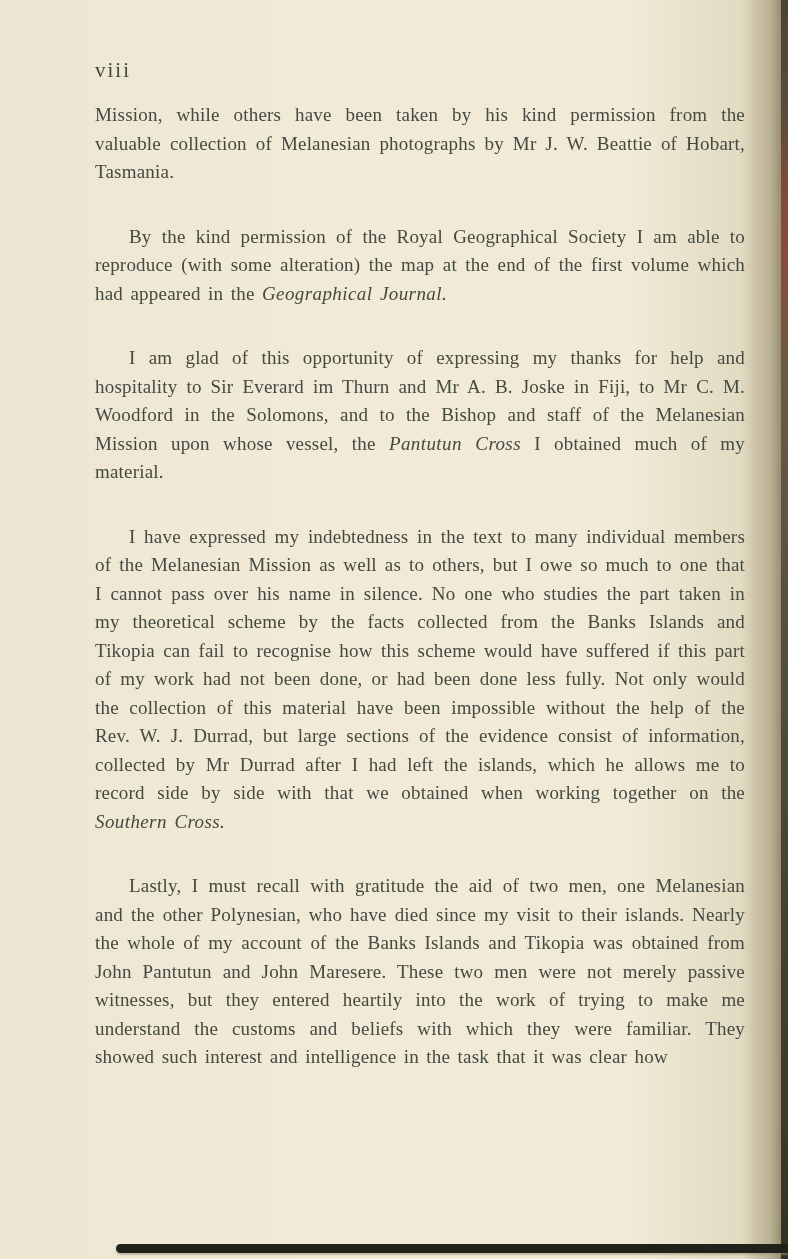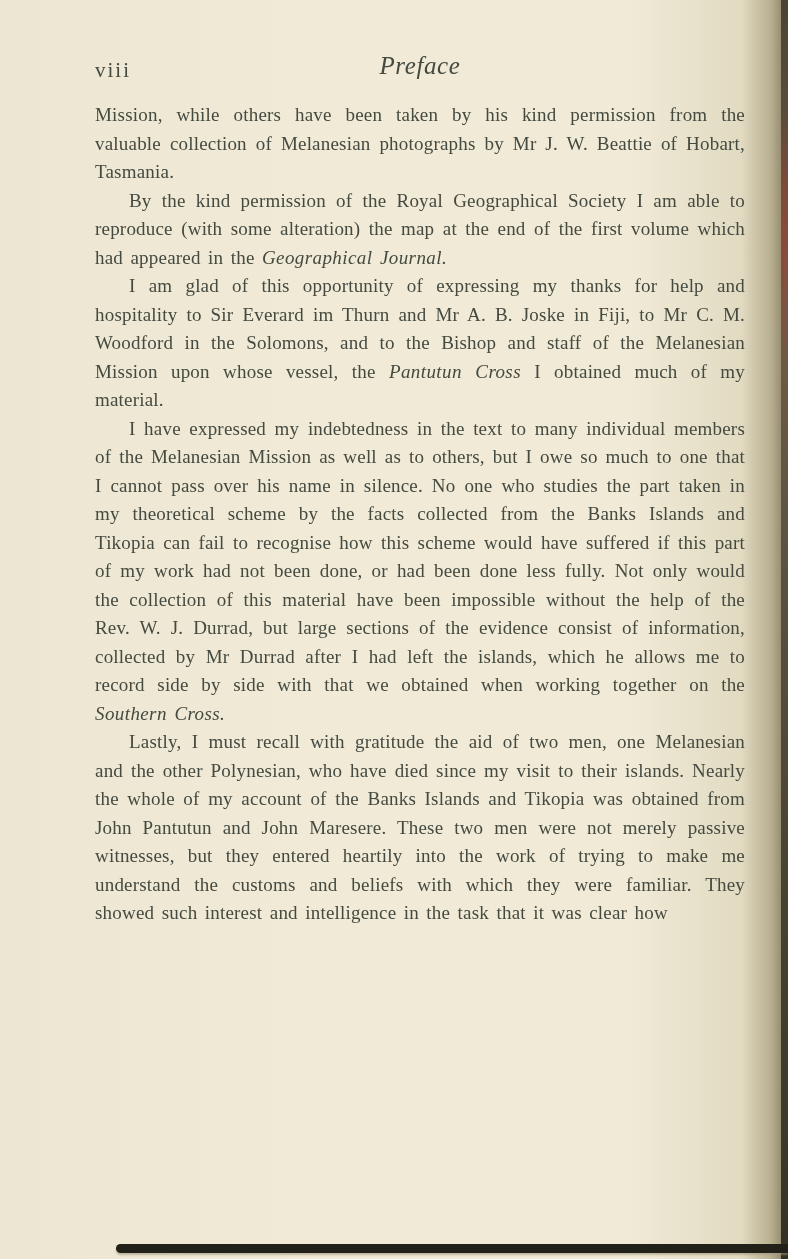--- a/index.html
+++ b/index.html
@@ -91,36 +91,36 @@
   .para {
     margin: 0;
     font-size: 19px;
     line-height: 28.5px;
     text-align: justify;
     word-spacing: 2.5px;
     letter-spacing: 0.2px;
   }
   .para.indent {
     text-indent: 34px;
+    margin-top: 36px;
   }
   .para em {
     font-style: italic;
     letter-spacing: 0.4px;
   }
 </style>
 </head>
 <body>
 
 <div class="page">
 
   <div class="content">
 
     <div class="header-row">
       <span class="page-number">viii</span>
-      <div class="header-title">Preface</div>
     </div>
 
     <div class="body-text" id="paragraphs">
         <p class="para"><span>Mission, while others have been taken by his kind permission from the valuable collection of Melanesian photographs by Mr J. W. Beattie of Hobart, Tasmania.</span></p>
         <p class="para indent"><span>By the kind permission of the Royal Geographical Society I am able to reproduce (with some alteration) the map at the end of the first volume which had appeared in the </span><em>Geographical Journal.</em></p>
         <p class="para indent"><span>I am glad of this opportunity of expressing my thanks for help and hospitality to Sir Everard im Thurn and Mr A. B. Joske in Fiji, to Mr C. M. Woodford in the Solomons, and to the Bishop and staff of the Melanesian Mission upon whose vessel, the </span><em>Pantutun Cross</em><span> I obtained much of my material.</span></p>
         <p class="para indent"><span>I have expressed my indebtedness in the text to many individual members of the Melanesian Mission as well as to others, but I owe so much to one that I cannot pass over his name in silence.  No one who studies the part taken in my theoretical scheme by the facts collected from the Banks Islands and Tikopia can fail to recognise how this scheme would have suffered if this part of my work had not been done, or had been done less fully.  Not only would the collection of this material have been impossible without the help of the Rev. W. J. Durrad, but large sections of the evidence consist of information, collected by Mr Durrad after I had left the islands, which he allows me to record side by side with that we obtained when working together on the </span><em>Southern Cross.</em></p>
         <p class="para indent"><span>Lastly, I must recall with gratitude the aid of two men, one Melanesian and the other Polynesian, who have died since my visit to their islands.  Nearly the whole of my account of the Banks Islands and Tikopia was obtained from John Pantutun and John Maresere.  These two men were not merely passive witnesses, but they entered heartily into the work of trying to make me understand the customs and beliefs with which they were familiar.  They showed such interest and intelligence in the task that it was clear how</span></p>
       </div>
 

